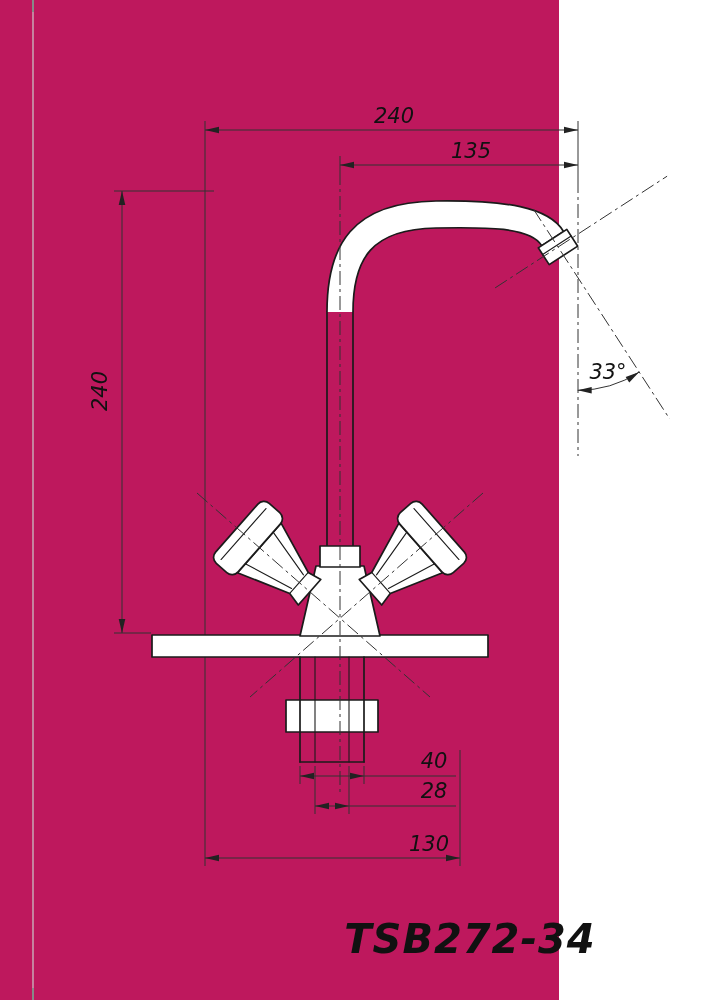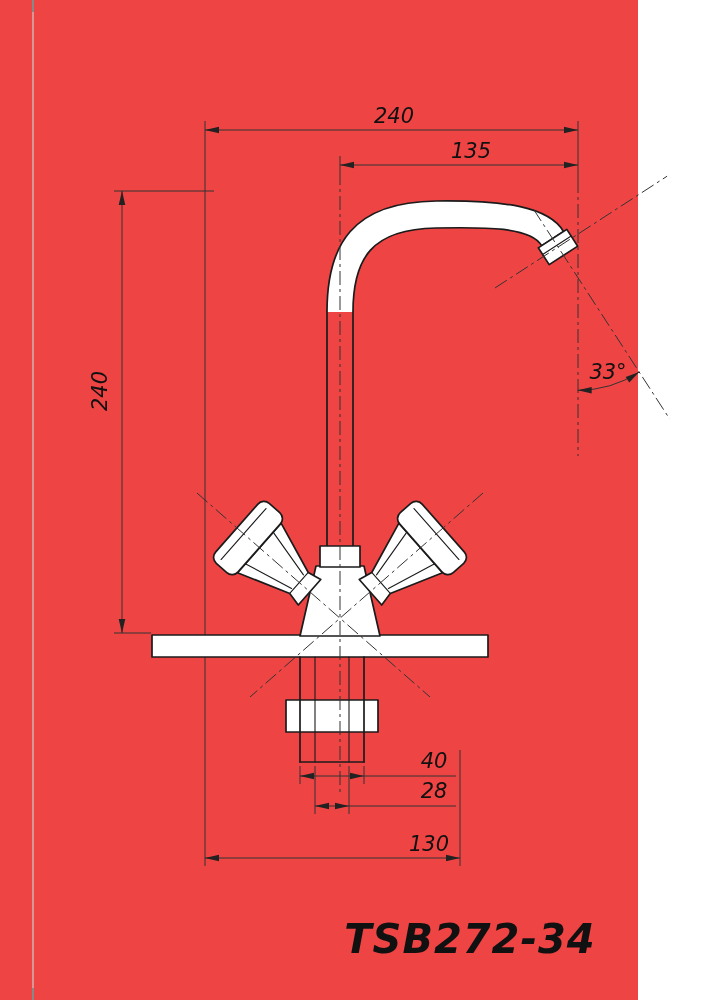--- a/index.html
+++ b/index.html
@@ -1,21 +1,21 @@
 <!DOCTYPE html>
 <html><head>
 <meta charset="utf-8">
 <style>
   html,body { margin:0; padding:0; }
   body {
     width:706px; height:1000px; background:#ffffff;
     font-family:"DejaVu Sans", sans-serif;
     overflow:hidden;
   }
-  .canvas { position:relative; width:638px; height:1000px; background:#ef4444; }
+  .canvas { position:relative; width:559px; height:1000px; background:#be185d; }
   svg { display:block; }
   .objf { fill:#ffffff; stroke:#1b1b1b; stroke-width:1.7; stroke-linejoin:round; }
   .obj  { fill:none;    stroke:#1b1b1b; stroke-width:1.7; stroke-linecap:round; }
   .objt { fill:none;    stroke:#1b1b1b; stroke-width:1.1; stroke-linecap:round; }
   .thin { fill:none;    stroke:#333333; stroke-width:1; }
   .dim  { fill:none;    stroke:#333333; stroke-width:1; }
   .cl   { fill:none;    stroke:#333333; stroke-width:1; stroke-dasharray:14 4 3 4; }
   .scan { stroke:#cccccc; stroke-width:1.2; }
   .scand{ stroke:#888888; stroke-width:2; }
   text.dt {

